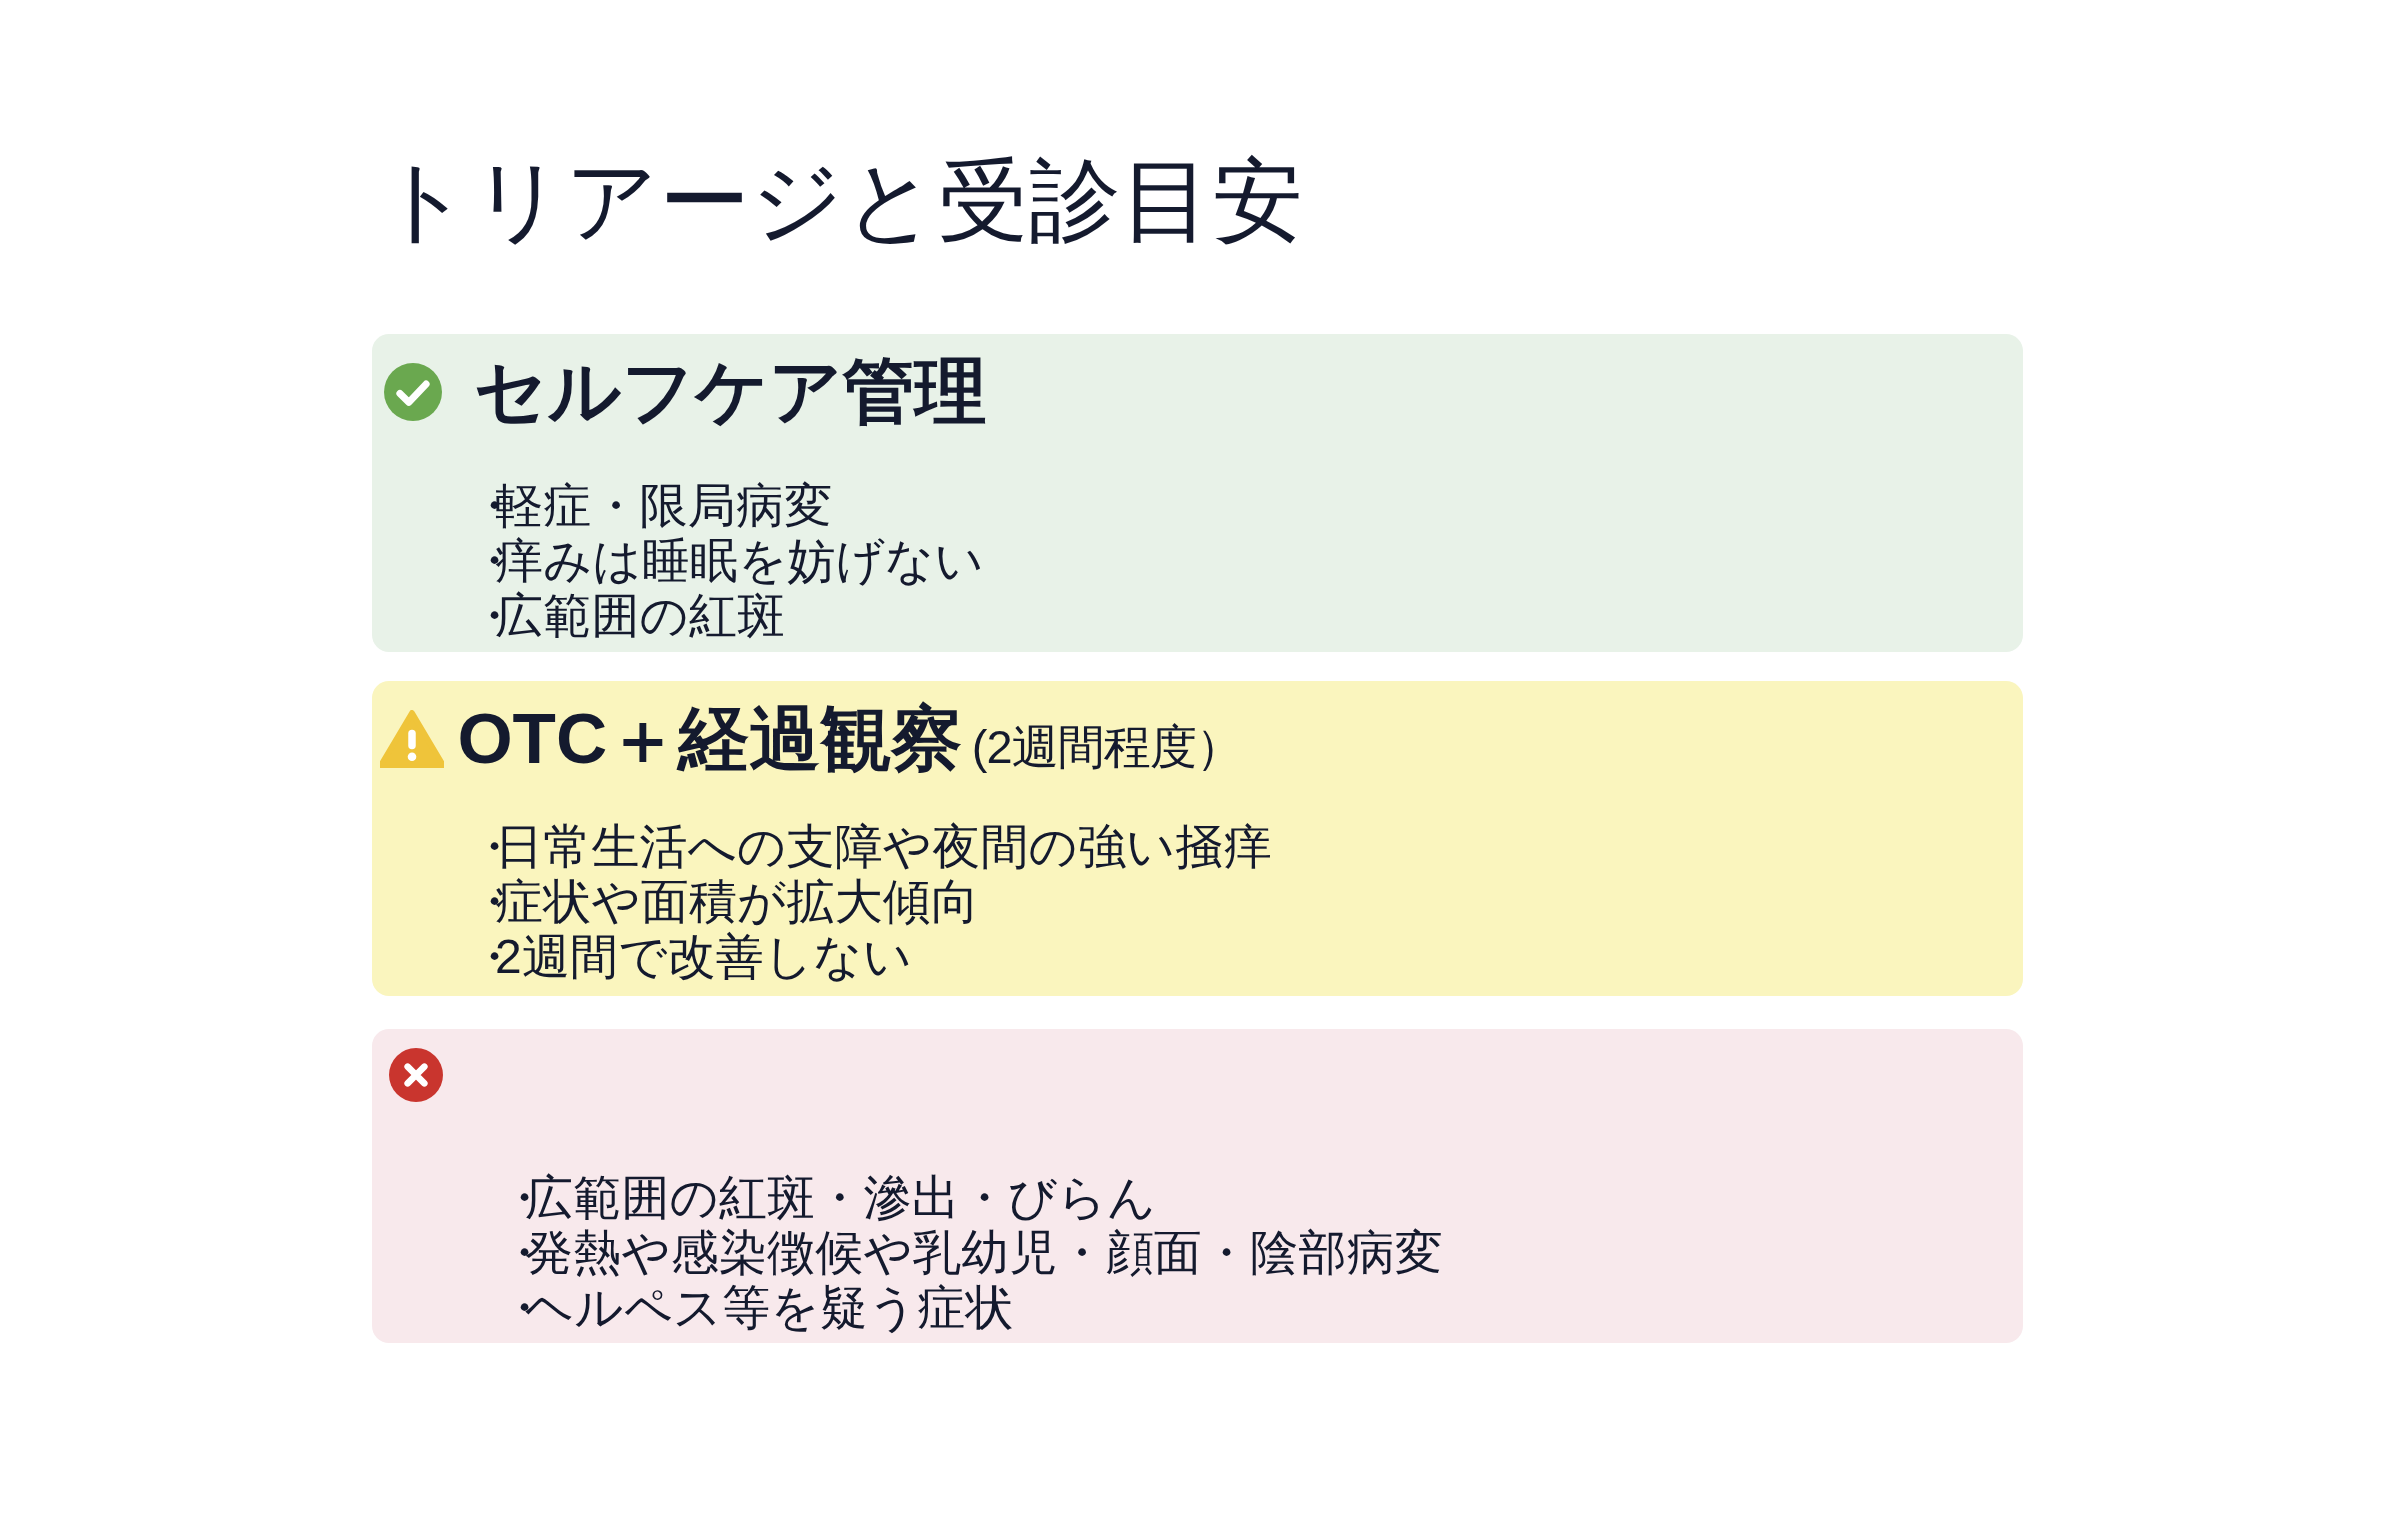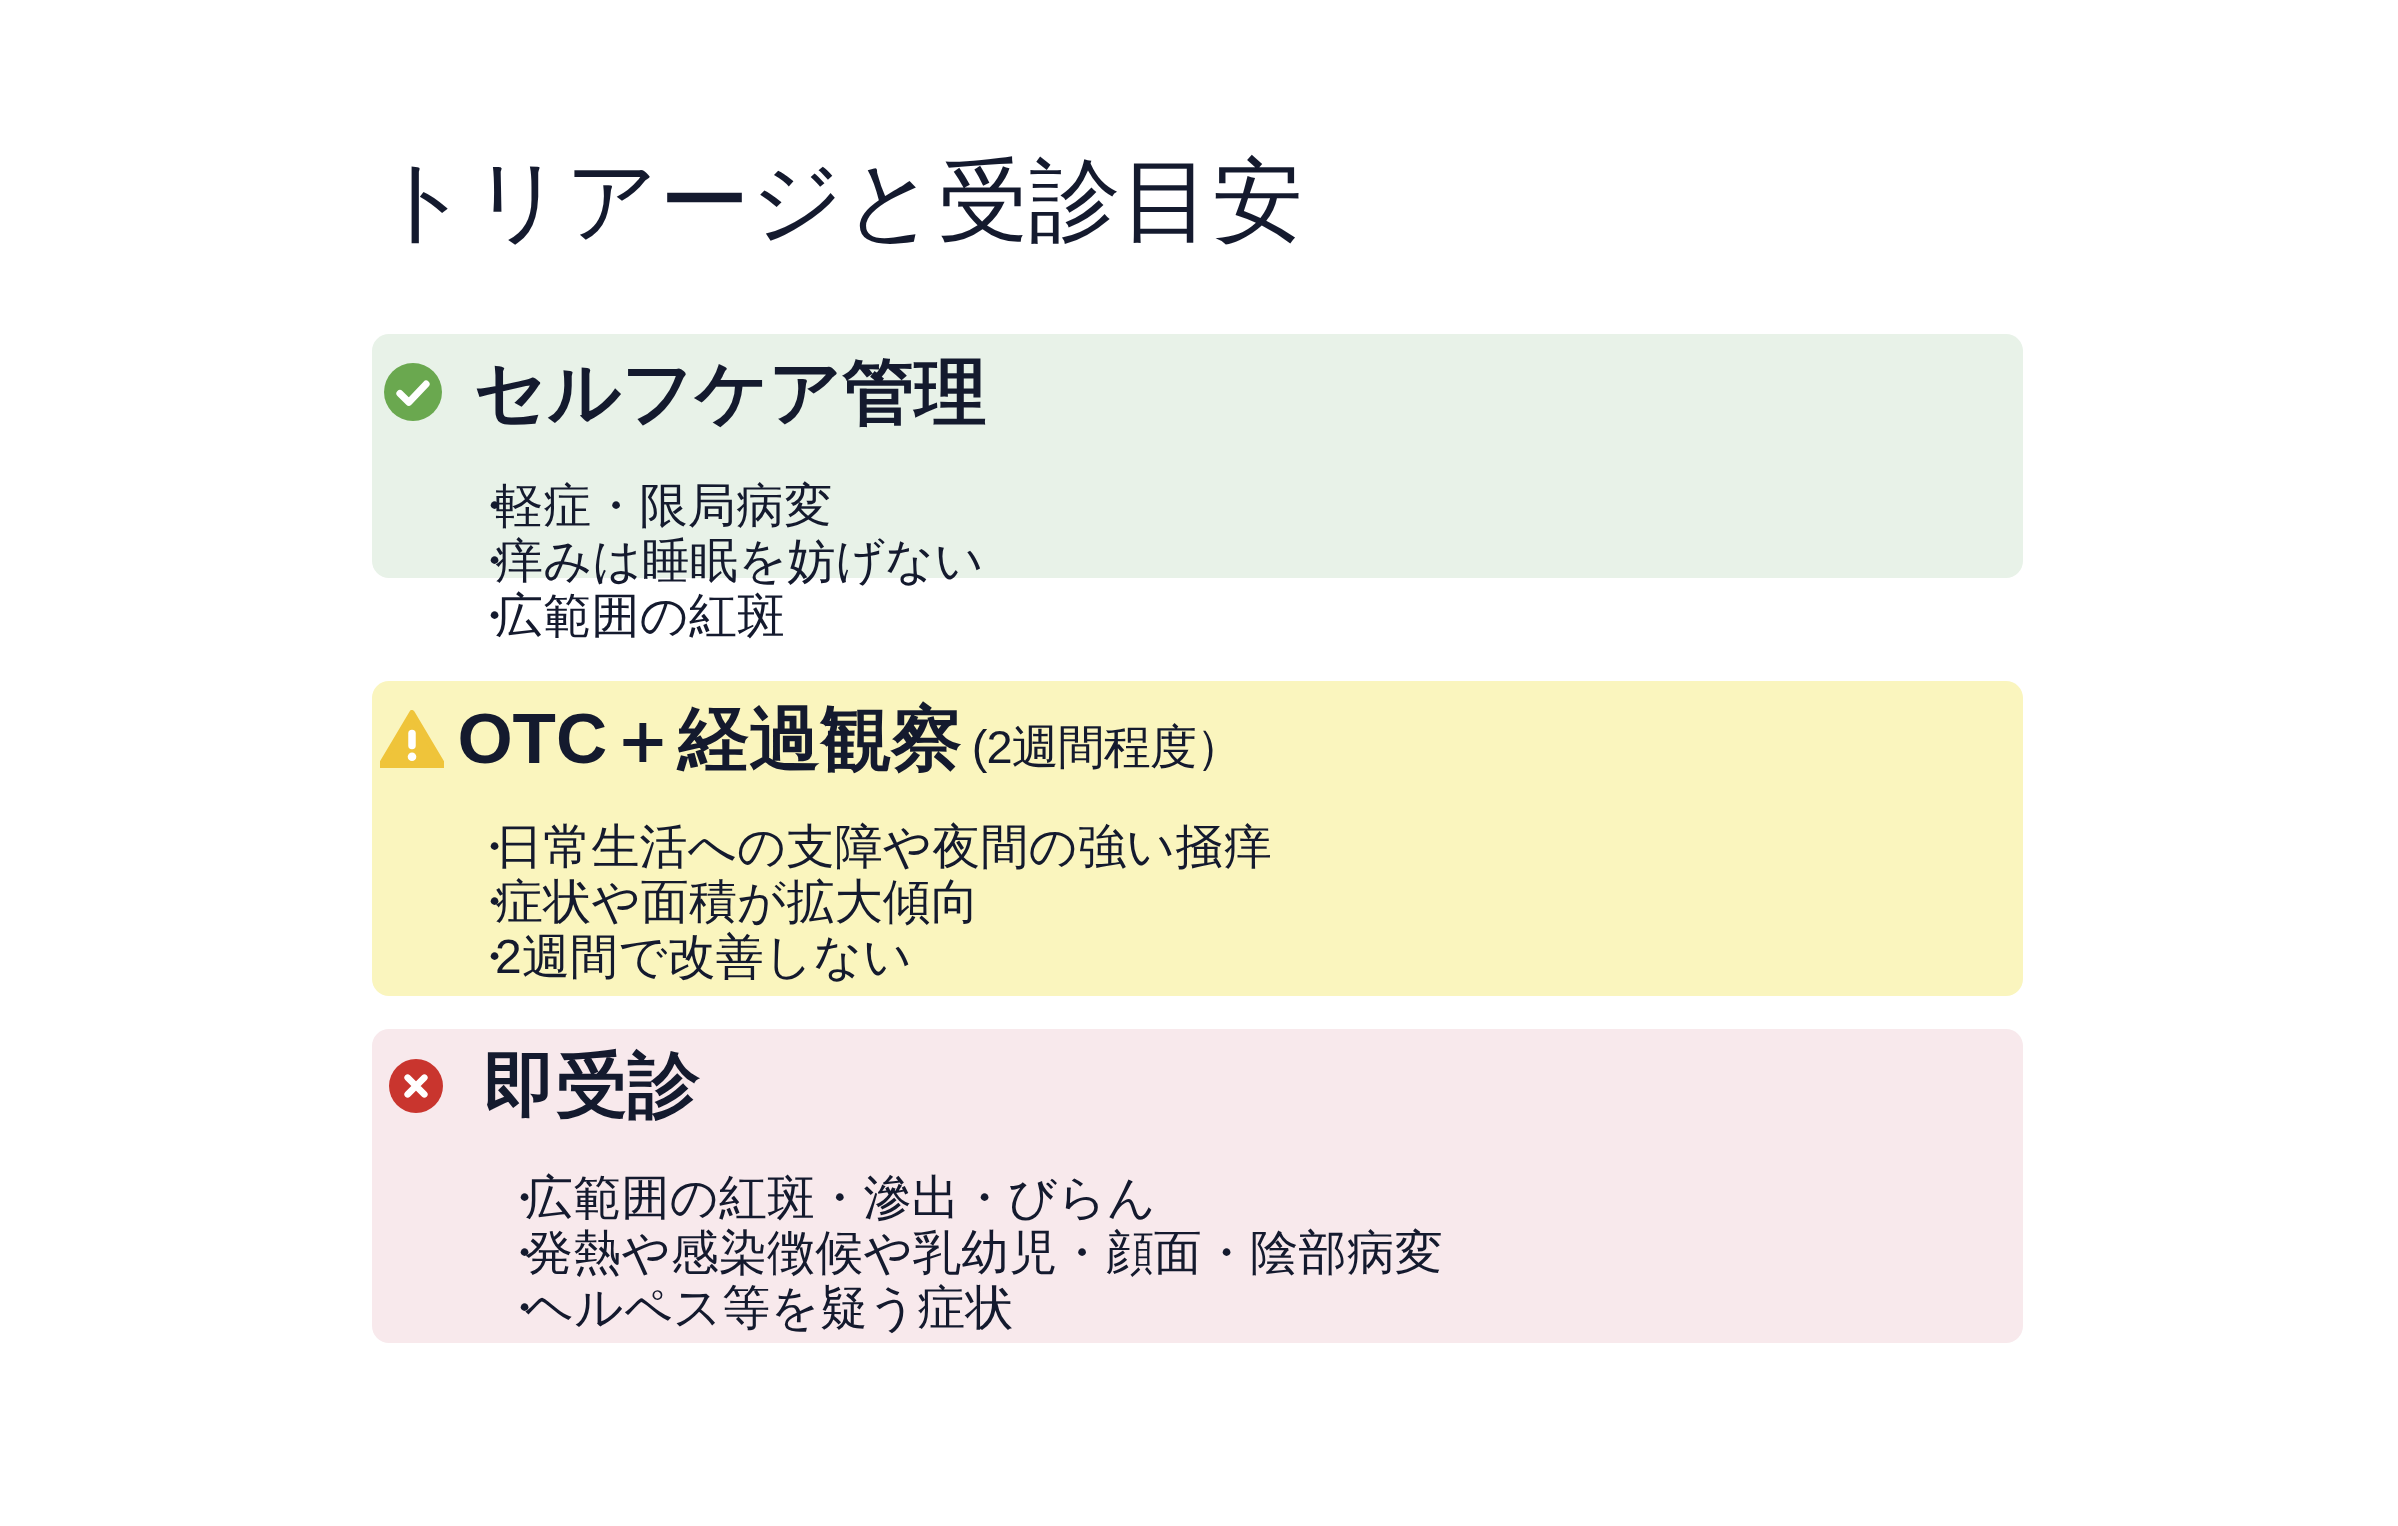--- a/index.html
+++ b/index.html
@@ -42,22 +42,23 @@
   
   .card {
     position: absolute;
     left: 372px;
     width: 1651px;
     border-radius: 17px;
     box-sizing: border-box;
   }
   .card-green {
     top: 334px;
-    height: 244px;
+    height: 318px;
     background: #e8f2e8;
+    font-family: Liberation Serif, serif;
   }
   .card-yellow {
     top: 681px;
     height: 315px;
     background: #faf5be;
   }
   .card-red {
     top: 1029px;
     height: 314px;
     background: #f8e9ec;
@@ -170,21 +171,20 @@
   </section>
 
   <section class="card card-red">
     <div class="card-header">
       <span class="status-icon icon-cross">
         <svg width="54" height="54" viewBox="0 0 58 58" aria-hidden="true">
           <circle cx="29" cy="29" r="29" fill="#c9352e"></circle>
           <path d="M20 20 L38 38 M38 20 L20 38" fill="none" stroke="#ffffff" stroke-width="7" stroke-linecap="round"></path>
         </svg>
       </span>
-      <span class="card-title">即受診</span>
     </div>
     <ul class="bullet-list">
       <li class="bullet-item"><span class="dot">・</span><span>広範囲の紅斑・滲出・びらん</span></li>
       <li class="bullet-item"><span class="dot">・</span><span>発熱や感染徴候や乳幼児・顔面・陰部病変</span></li>
       <li class="bullet-item"><span class="dot">・</span><span>ヘルペス等を疑う症状</span></li>
     </ul>
   </section>
 
 </div>
 

